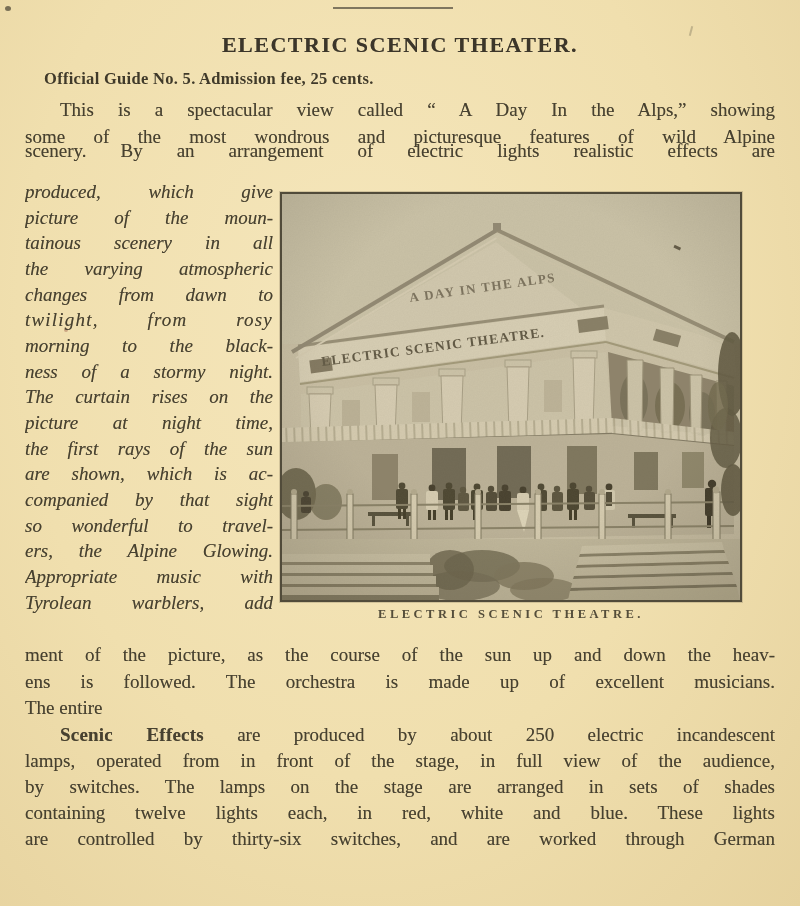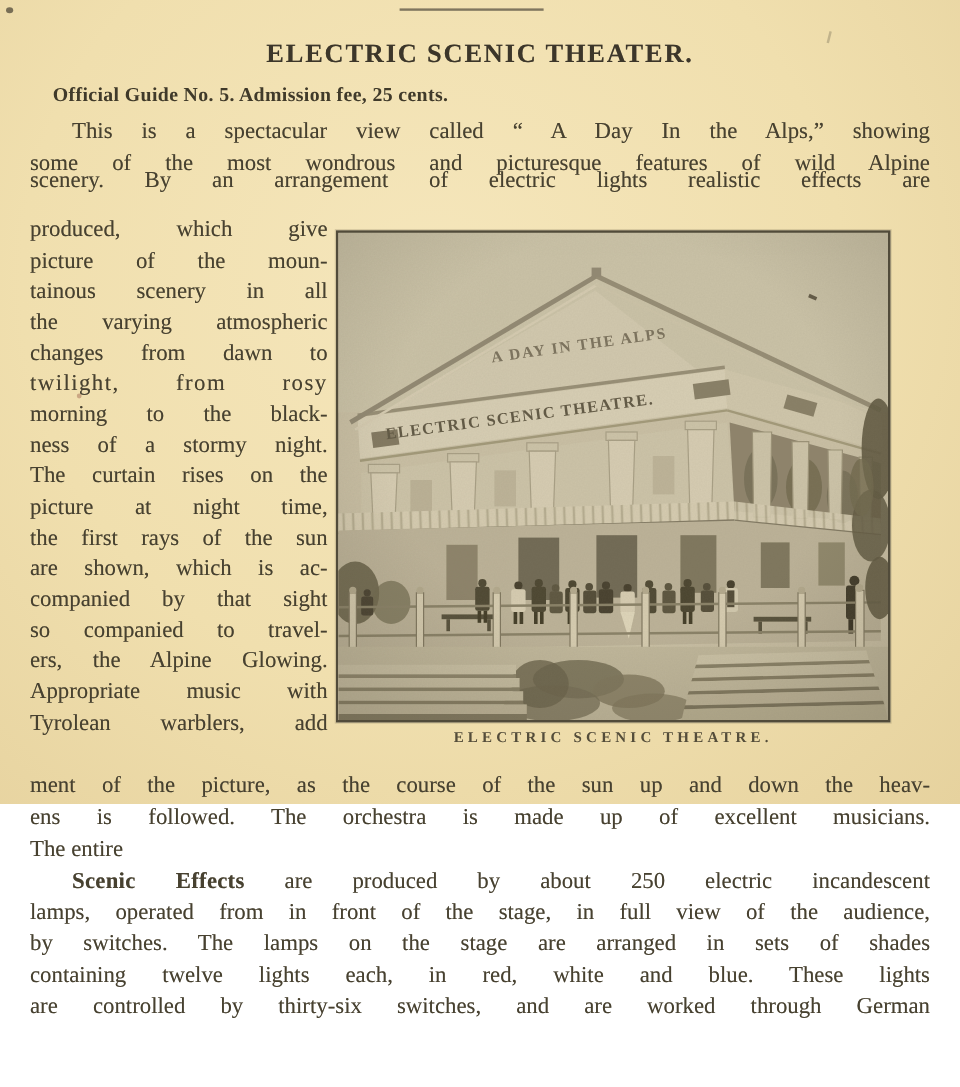--- a/index.html
+++ b/index.html
@@ -1,18 +1,18 @@
 <!DOCTYPE html>
 <html><head>
 <meta charset="utf-8">
 <style>
   html,body{margin:0;padding:0;}
   body{width:800px;height:906px;overflow:hidden;}
   .page{
-    position:relative;width:800px;height:670px;
+    position:relative;width:800px;height:906px;
     background:radial-gradient(ellipse at 45% 35%, #f5e6bb 0%, #f0dfae 55%, #e6d29e 100%);
     font-family:"Liberation Serif", serif;
     color:#46402f;
   }
   .top-rule{position:absolute;left:333px;top:7px;width:120px;height:2px;background:#6b6350;opacity:.85;}
   .title{
     position:absolute;left:0;top:32px;width:100%;text-align:center;
     font-size:22px;font-weight:bold;letter-spacing:1.5px;color:#3c362a;
     text-shadow:0 0 .5px rgba(60,54,42,.5);
   }
@@ -20,21 +20,21 @@
     position:absolute;left:25px;top:69px;width:750px;
     font-size:16.5px;font-weight:bold;letter-spacing:.3px;color:#403a2a;margin-left:19px;
   }
   .ln{
     position:absolute;left:25px;width:750px;height:26px;line-height:26px;
     font-size:19px;text-align:justify;text-align-last:justify;
     color:#474130;text-shadow:0 0 .4px rgba(70,64,47,.45);
     overflow:hidden;white-space:nowrap;
   }
   .ln{white-space:normal;}
-  .col{width:248px;height:25px;line-height:25px;}
+  .col{width:248px;height:25px;line-height:25px;font-style:italic;}
   .endline{text-align-last:left;}
   .indent{text-indent:35px;}
   .tracked{letter-spacing:1.2px;}
   .lead{font-weight:bold;letter-spacing:.2px;}
   .photo-frame{
     position:absolute;left:280px;top:192px;width:458px;height:406px;
     border:2px solid #514b3a;background:#c9c0a5;box-shadow:0 0 0 1px rgba(110,100,75,.25);
   }
   .photo-frame svg{display:block;width:458px;height:406px;}
   .caption{
@@ -67,21 +67,21 @@
   <div class="ln col" style="top:256px">the varying atmospheric</div>
   <div class="ln col" style="top:282px">changes from dawn to</div>
   <div class="ln col tracked" style="top:307px">twilight, from rosy</div>
   <div class="ln col" style="top:333px">morning to the black-</div>
   <div class="ln col" style="top:359px">ness of a stormy night.</div>
   <div class="ln col" style="top:384px">The curtain rises on the</div>
   <div class="ln col" style="top:410px">picture at night time,</div>
   <div class="ln col" style="top:436px">the first rays of the sun</div>
   <div class="ln col" style="top:461px">are shown, which is ac-</div>
   <div class="ln col" style="top:487px">companied by that sight</div>
-  <div class="ln col" style="top:513px">so companied to travel-</div>
+  <div class="ln col" style="top:513px">so wonderful to travel-</div>
   <div class="ln col" style="top:538px">ers, the Alpine Glowing.</div>
   <div class="ln col" style="top:564px">Appropriate music with</div>
   <div class="ln col" style="top:590px">Tyrolean warblers, add</div>
 
   <div class="ln" style="top:642px">ment of the picture, as the course of the sun up and down the heav-</div>
   <div class="ln" style="top:669px">ens is followed.  The orchestra is made up of excellent musicians.</div>
   <div class="ln endline" style="top:695px">The entire</div>
 
   <div class="ln indent" style="top:722px"><span class="lead">Scenic Effects</span><span> are produced by about 250 electric incandescent</span></div>
   <div class="ln" style="top:748px">lamps, operated from in front of the stage, in full view of the audience,</div>

